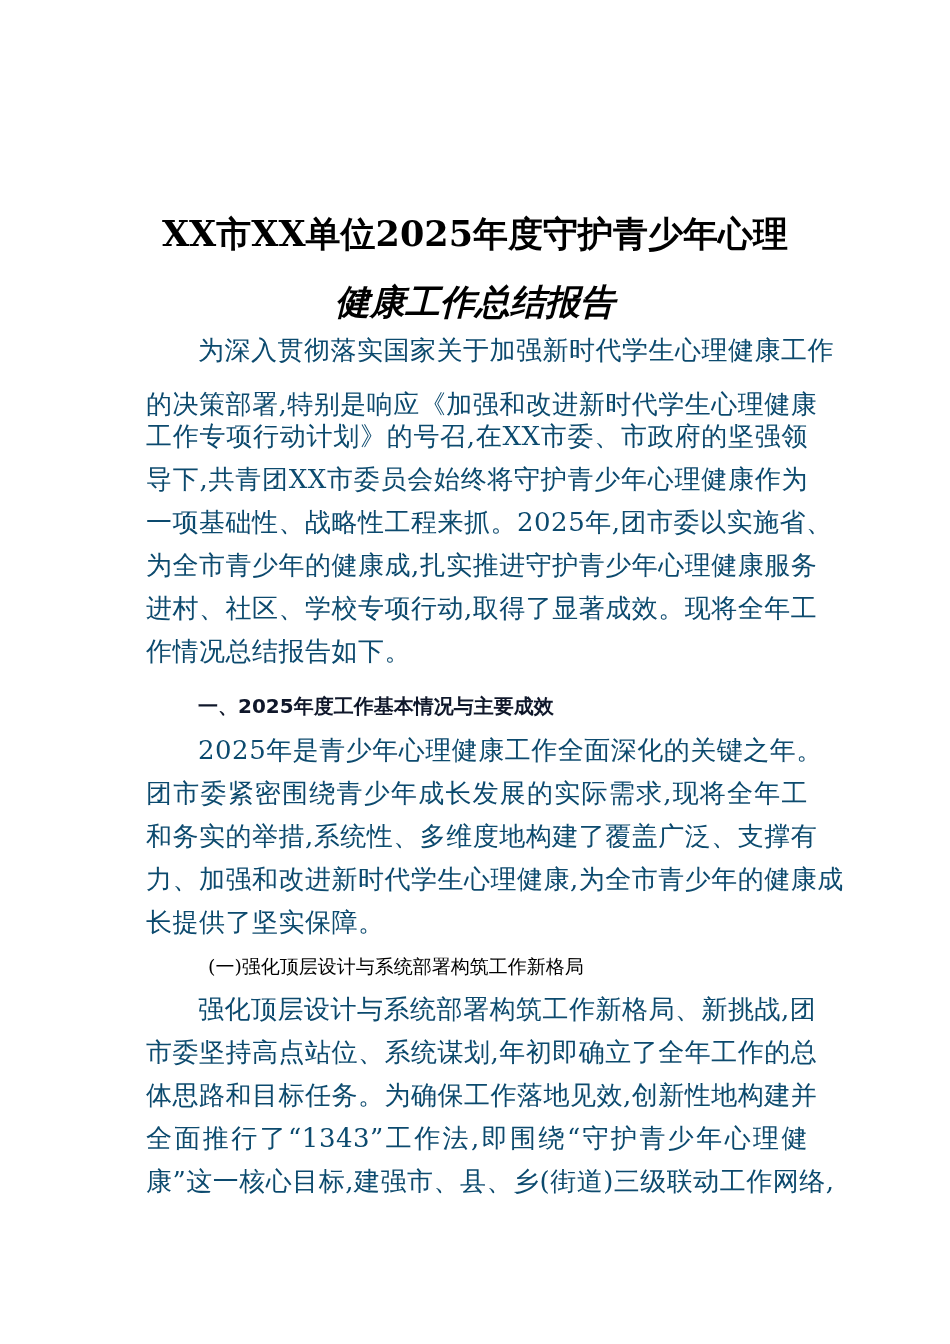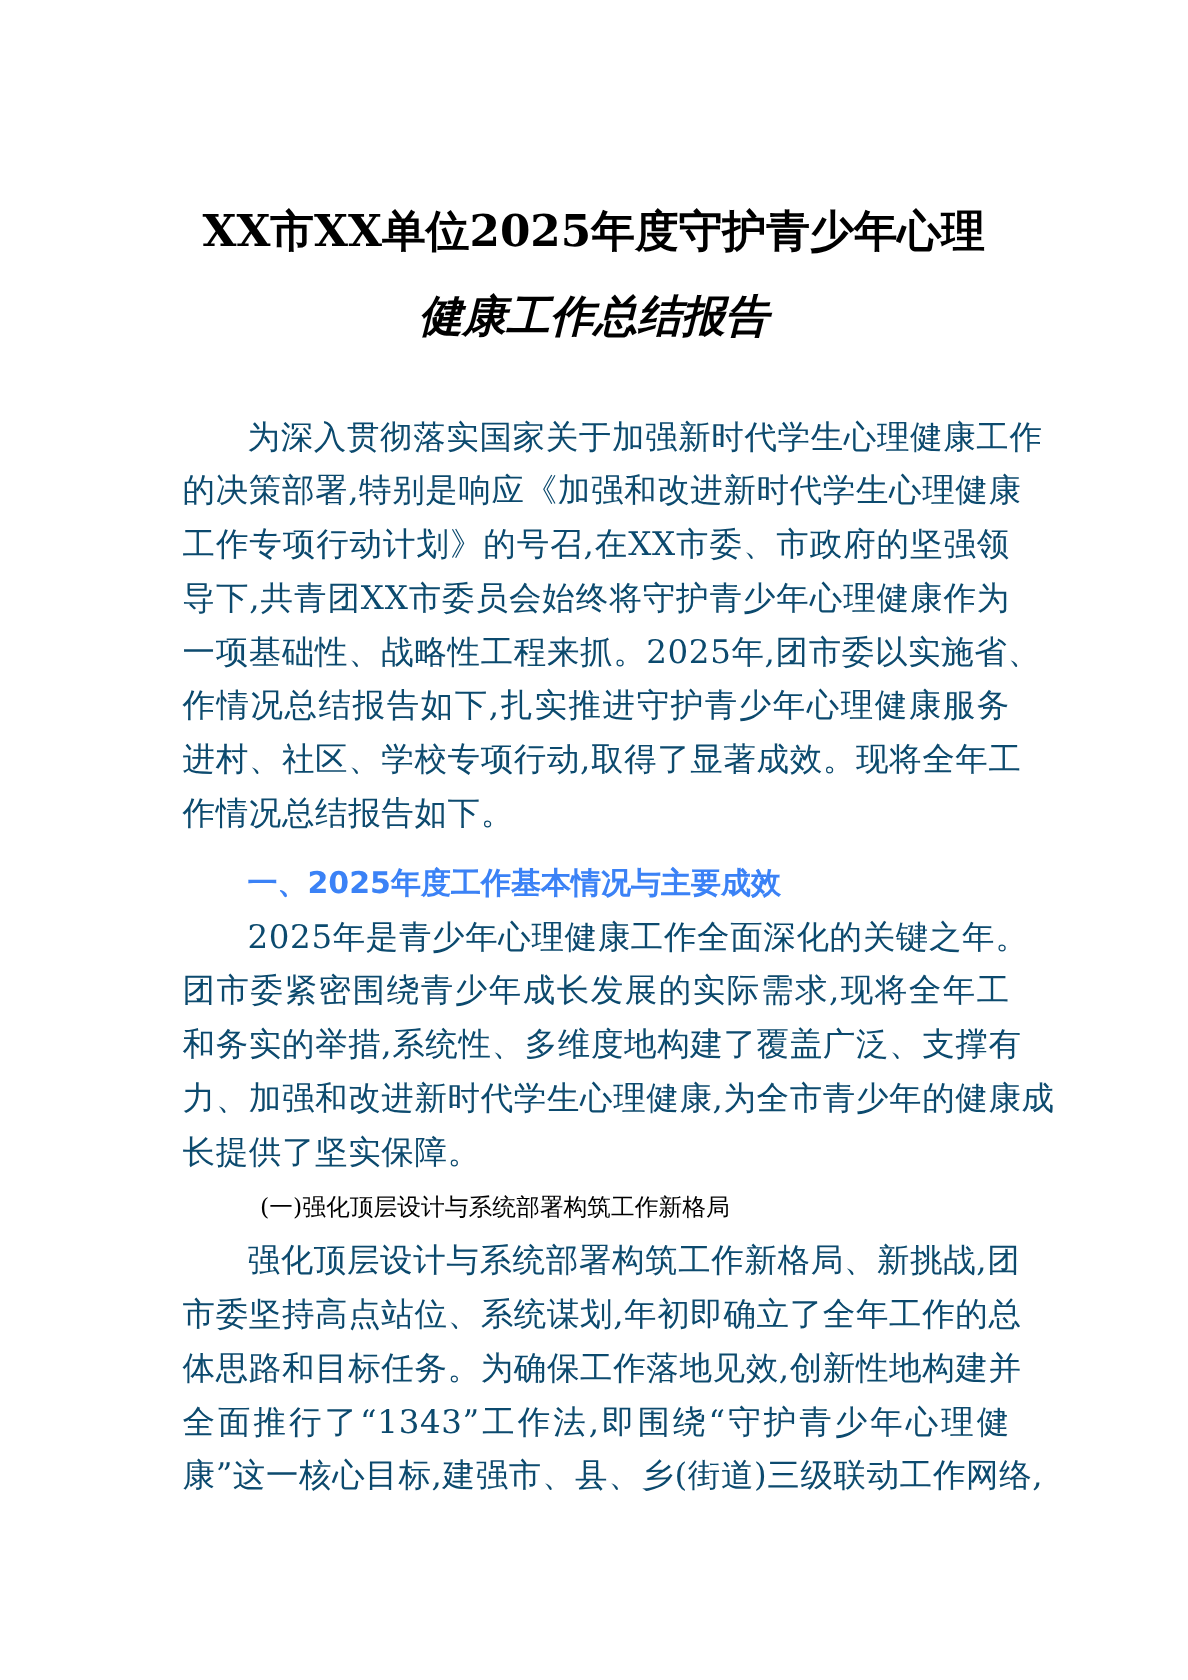--- a/index.html
+++ b/index.html
@@ -1,56 +1,56 @@
 <!DOCTYPE html>
 <html><head>
   <meta charset="utf-8">
   <style>
     html, body { margin: 0; padding: 0; background: #ffffff; }
     body { width: 950px; height: 1344px; overflow: hidden; position: relative; }
     .page { position: absolute; left: 0; top: 0; width: 950px; height: 1344px; background: #ffffff; }
     .title {
       position: absolute; left: 0; width: 950px; text-align: center;
       font-family: "DejaVu Serif", "Liberation Serif", serif;
-      font-weight: bold; font-size: 35px; color: #000; line-height: 40px; white-space: nowrap;
+      font-weight: bold; font-size: 35px; color: #000; line-height: 40px; white-space: nowrap; margin-top: 48px;
     }
     .line {
       position: absolute; left: 146px; width: 662px;
       font-family: "DejaVu Serif", "Liberation Serif", serif;
       font-size: 26px; color: #0c4a6e; line-height: 32px; white-space: nowrap;
       text-align: justify; text-align-last: justify; letter-spacing: 0.5px;
     }
     .line.last { text-align-last: left; }
     .line.indent { left: 198px; width: 610px; }
     .heading1 {
       position: absolute; left: 198px;
       font-family: "DejaVu Sans", "Liberation Sans", sans-serif;
-      font-weight: bold; font-size: 24px; color: #3b82f6; line-height: 32px; white-space: nowrap;
+      font-weight: bold; font-size: 20px; color: #0f172a; line-height: 32px; white-space: nowrap;
     }
     .heading2 {
       position: absolute; left: 208px;
       font-family: "DejaVu Serif", "Liberation Serif", serif;
       font-size: 19px; color: #000; line-height: 32px; white-space: nowrap;
     }
   </style>
 </head>
 <body>
 
 <div class="page">
 
   <div class="title" style="top:166px;">XX市XX单位2025年度守护青少年心理</div>
   <div class="title" style="top:234px;font-style:italic;">健康工作总结报告</div>
 
   <div>
     <div class="line indent" style="top:334px;">为深入贯彻落实国家关于加强新时代学生心理健康工作</div>
-    <div class="line" style="top:377px;">的决策部署,特别是响应《加强和改进新时代学生心理健康</div>
+    <div class="line" style="top:388px;">的决策部署,特别是响应《加强和改进新时代学生心理健康</div>
     <div class="line" style="top:420px;">工作专项行动计划》的号召,在XX市委、市政府的坚强领</div>
     <div class="line" style="top:463px;">导下,共青团XX市委员会始终将守护青少年心理健康作为</div>
     <div class="line" style="top:506px;">一项基础性、战略性工程来抓。2025年,团市委以实施省、</div>
-    <div class="line" style="top:549px;">作情况总结报告如下,扎实推进守护青少年心理健康服务</div>
+    <div class="line" style="top:549px;">为全市青少年的健康成,扎实推进守护青少年心理健康服务</div>
     <div class="line" style="top:592px;">进村、社区、学校专项行动,取得了显著成效。现将全年工</div>
     <div class="line last" style="top:635px;">作情况总结报告如下。</div>
   </div>
 
   <div class="heading1" style="top:690px;">一、2025年度工作基本情况与主要成效</div>
 
   <div>
     <div class="line indent" style="top:734px;">2025年是青少年心理健康工作全面深化的关键之年。</div>
     <div class="line" style="top:777px;">团市委紧密围绕青少年成长发展的实际需求,现将全年工</div>
     <div class="line" style="top:820px;">和务实的举措,系统性、多维度地构建了覆盖广泛、支撑有</div>

